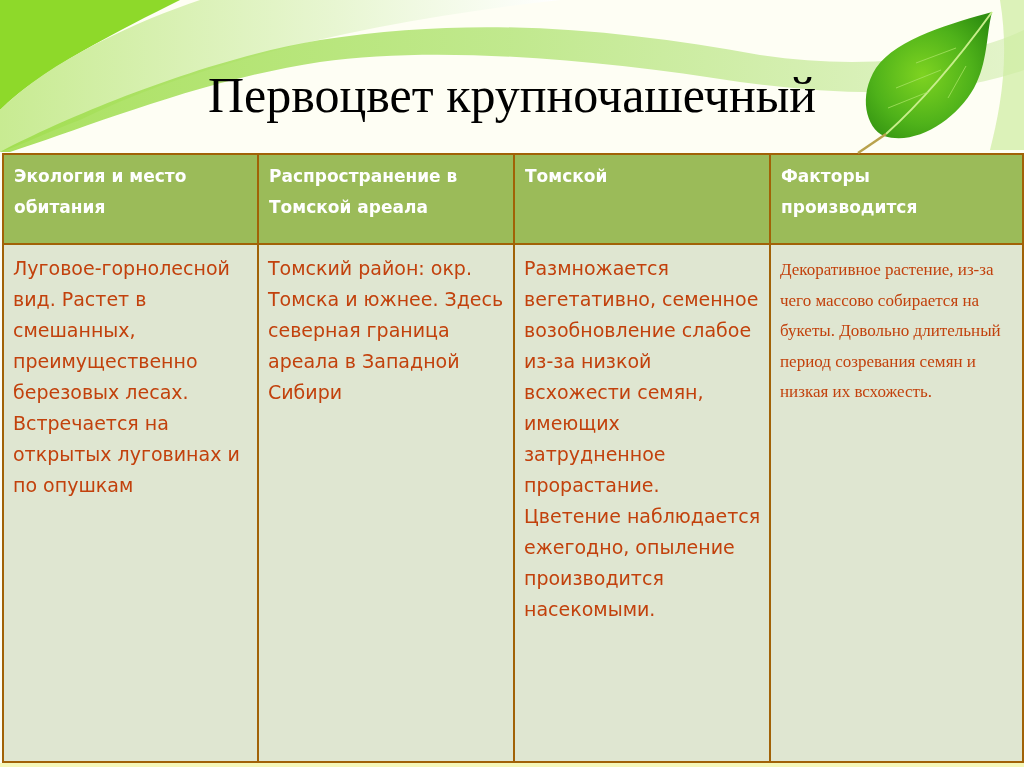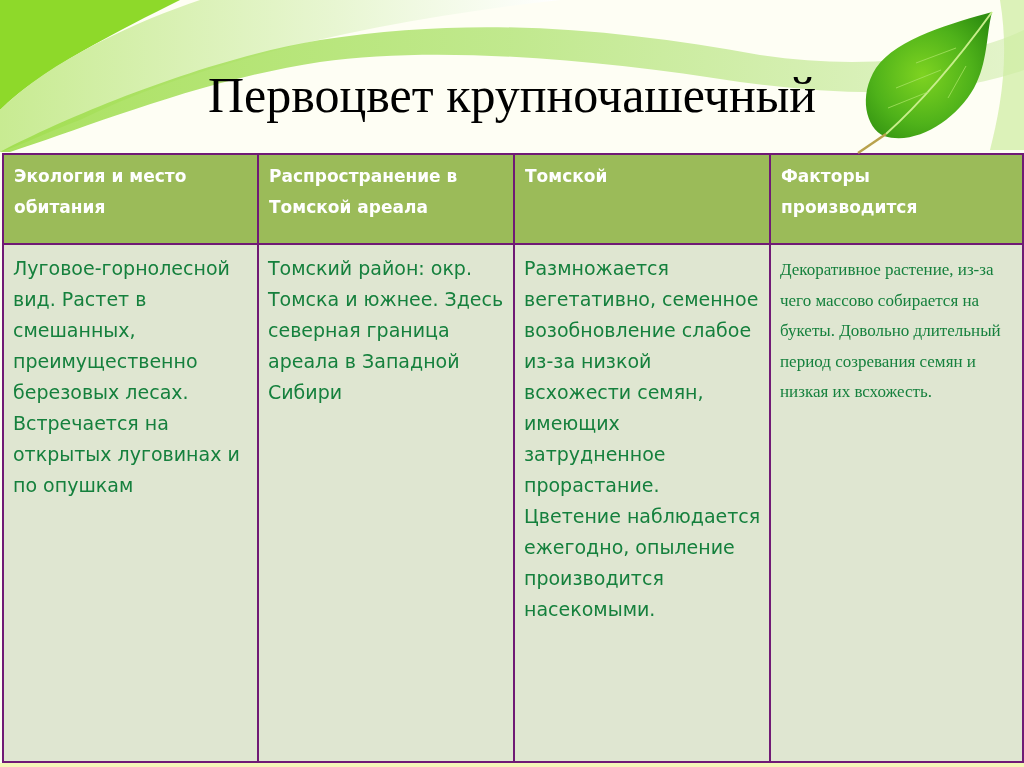--- a/index.html
+++ b/index.html
@@ -15,30 +15,30 @@
       font-family: "Liberation Serif", serif;
       font-size: 50px; color: #000; letter-spacing: 0px;
       padding-right: 4px;
     }
     .leaf { position: absolute; left: 836px; top: 8px; width: 160px; height: 148px; z-index: 3; }
     table.main {
       position: absolute; left: 2px; top: 153px; width: 1020px; height: 610px;
       border-collapse: collapse; z-index: 2; table-layout: fixed;
     }
     table.main th, table.main td {
-      border: 2px solid #701a75; vertical-align: top; text-align: left;
+      border: 2px solid #a16207; vertical-align: top; text-align: left;
     }
     table.main th {
       background: #9bbb59; color: #ffffff; font-weight: bold;
       font-family: "DejaVu Sans", sans-serif;
       font-size: 17px; line-height: 31px; height: 82px;
       padding: 6px 10px 0 10px;
     }
     table.main td {
-      background: #dfe6d1; color: #15803d;
+      background: #dfe6d1; color: #c2410c;
       font-family: "DejaVu Sans", sans-serif;
       font-size: 19px; line-height: 31px;
       padding: 8px 8px 17px 9px;
     }
     table.main td.serif {
       font-family: "Liberation Serif", serif;
       font-size: 17px; line-height: 30.5px;
       padding-top: 10px;
     }
     .bottom-line {

